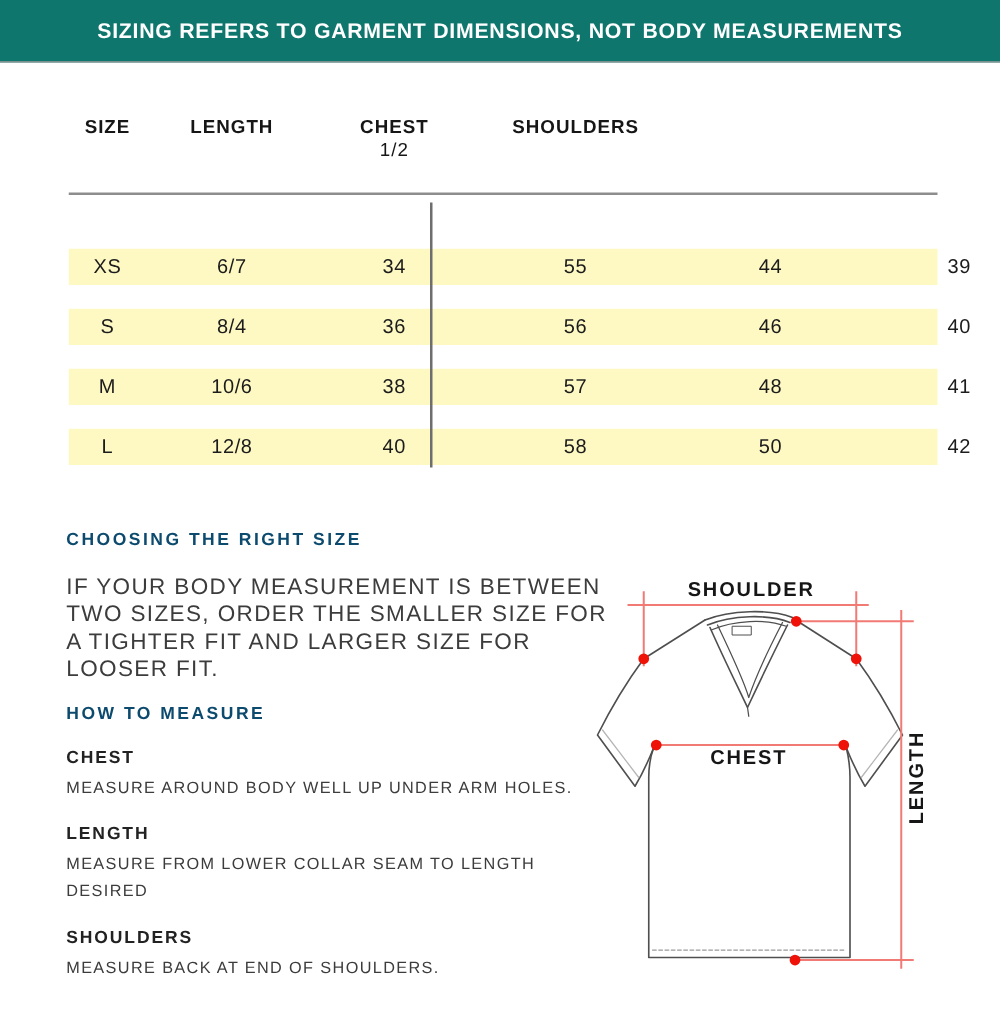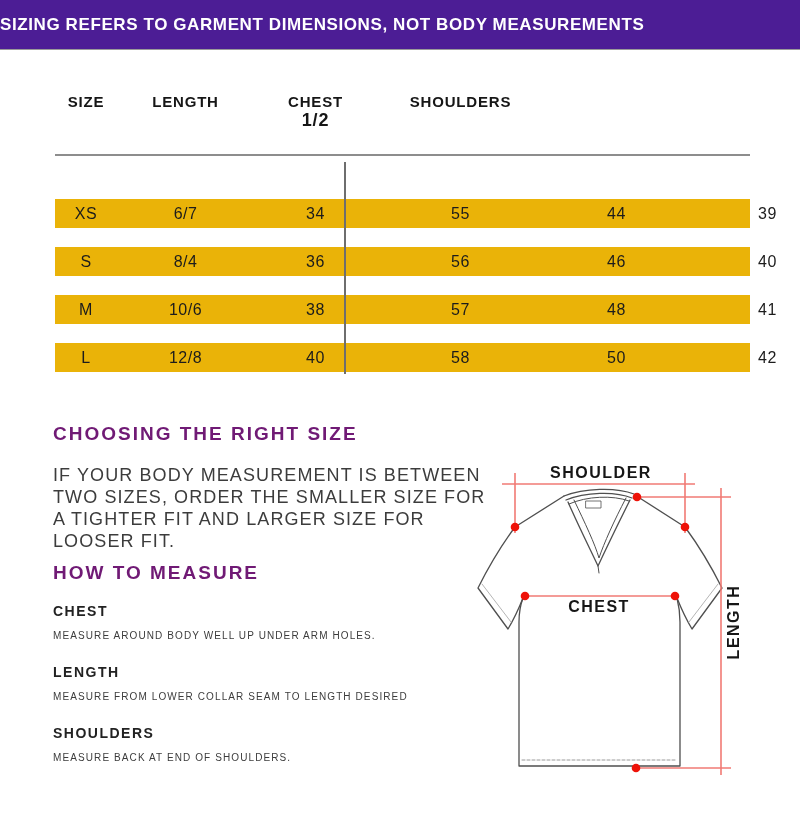--- a/index.html
+++ b/index.html
@@ -5,53 +5,53 @@
   * { margin:0; padding:0; box-sizing:border-box; }
   html,body { background:#fff; }
   .page {
     position:relative; width:800px; height:817px; overflow:hidden;
     background:#fff; font-family:"Liberation Sans", sans-serif; color:#1f1f1f;
   }
 
   
   .banner {
     position:absolute; left:0; top:0; width:800px; height:50px;
-    background:#4c1d95; display:flex; align-items:center; justify-content:flex-start;
+    background:#0f766e; display:flex; align-items:center; justify-content:center;
     border-bottom:1px solid #9a9a9a;
   }
   .banner span {
     color:#fff; font-size:17px; font-weight:bold; letter-spacing:0.6px; white-space:nowrap;
   }
 
   
   .grid6 {
     display:grid;
     grid-template-columns:62px 105px 123px 135px 145px 125px;
     width:695px;
     gap:16px;
   }
   .thead { position:absolute; left:55px; top:92px; }
   .th { text-align:center; }
   .th-label { display:block; font-size:15px; font-weight:bold; letter-spacing:0.8px; color:#161616; line-height:19px; }
-  .th-sub   { display:block; font-size:18px; font-weight:bold; letter-spacing:0.8px; color:#161616; line-height:19px; }
+  .th-sub   { display:block; font-size:15px; font-weight:normal; letter-spacing:0.8px; color:#161616; line-height:19px; }
   .header-rule { position:absolute; left:55px; top:154px; width:695px; height:2px; background:#8d8d8d; }
   .tbody { position:absolute; left:55px; top:199px; }
-  .row { background:#eab308; height:29px; margin-bottom:19px; align-items:center; }
+  .row { background:#fef9c3; height:29px; margin-bottom:19px; align-items:center; }
   .cell { text-align:center; font-size:16px; letter-spacing:0.5px; color:#1c1c1c; }
   .col-divider { position:absolute; left:344px; top:162px; width:2px; height:212px; background:#6e6e6e; }
 
   
-  .sec-heading { font-size:19px; font-weight:bold; letter-spacing:2px; color:#701a75; white-space:nowrap; }
+  .sec-heading { font-size:14px; font-weight:bold; letter-spacing:2px; color:#0c4a6e; white-space:nowrap; }
   .choosing { position:absolute; left:53px; top:423px; width:440px; }
   .choosing p { margin-top:19px; font-size:18px; letter-spacing:1.1px; line-height:22px; color:#3c3c3c; }
   .measure { position:absolute; left:53px; top:562px; width:412px; }
   .m-item { margin-top:17px; }
   .m-item:first-of-type { margin-top:19px; }
   .m-term { font-size:14px; font-weight:bold; letter-spacing:1.5px; color:#222; }
-  .m-desc { margin-top:6px; font-size:10px; letter-spacing:1.1px; line-height:22px; color:#3c3c3c; }
+  .m-desc { margin-top:6px; font-size:13px; letter-spacing:1.1px; line-height:22px; color:#3c3c3c; }
 
   
   .diagram { position:absolute; left:448px; top:440px; width:360px; height:377px; }
   .diagram svg { position:absolute; left:0; top:0; }
   .d-label { position:absolute; text-align:center; font-size:16px; font-weight:bold; letter-spacing:1.5px; color:#161616; white-space:nowrap; }
   .d-shoulder { left:90px; top:24px; width:126px; }
   .d-chest { left:101px; top:158px; width:100px; }
   .d-length { left:226px; top:173px; width:120px; transform:rotate(-90deg); }
 </style>
 </head>

